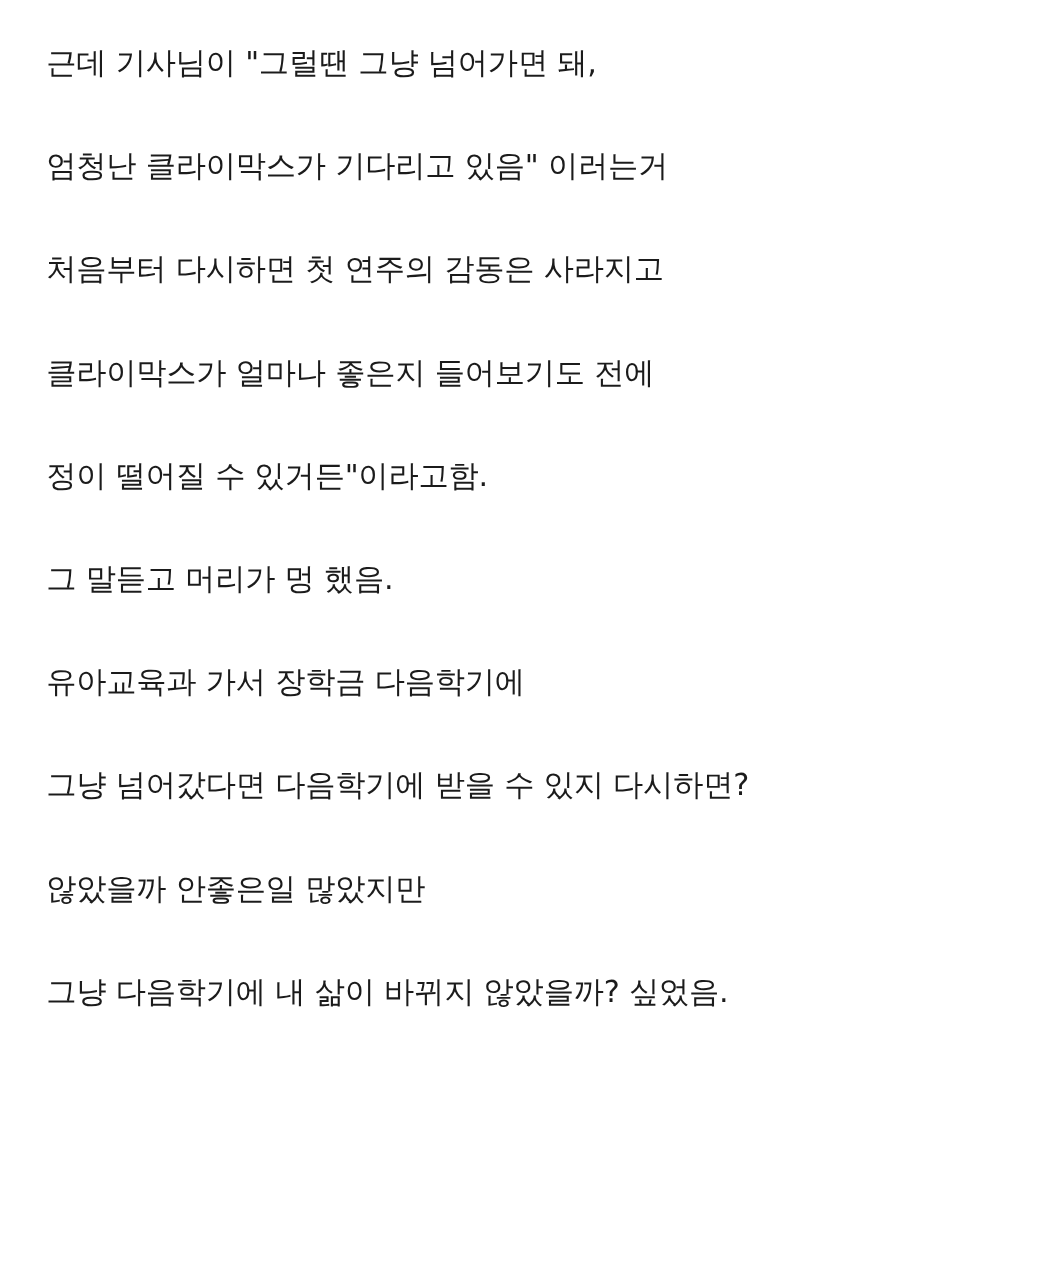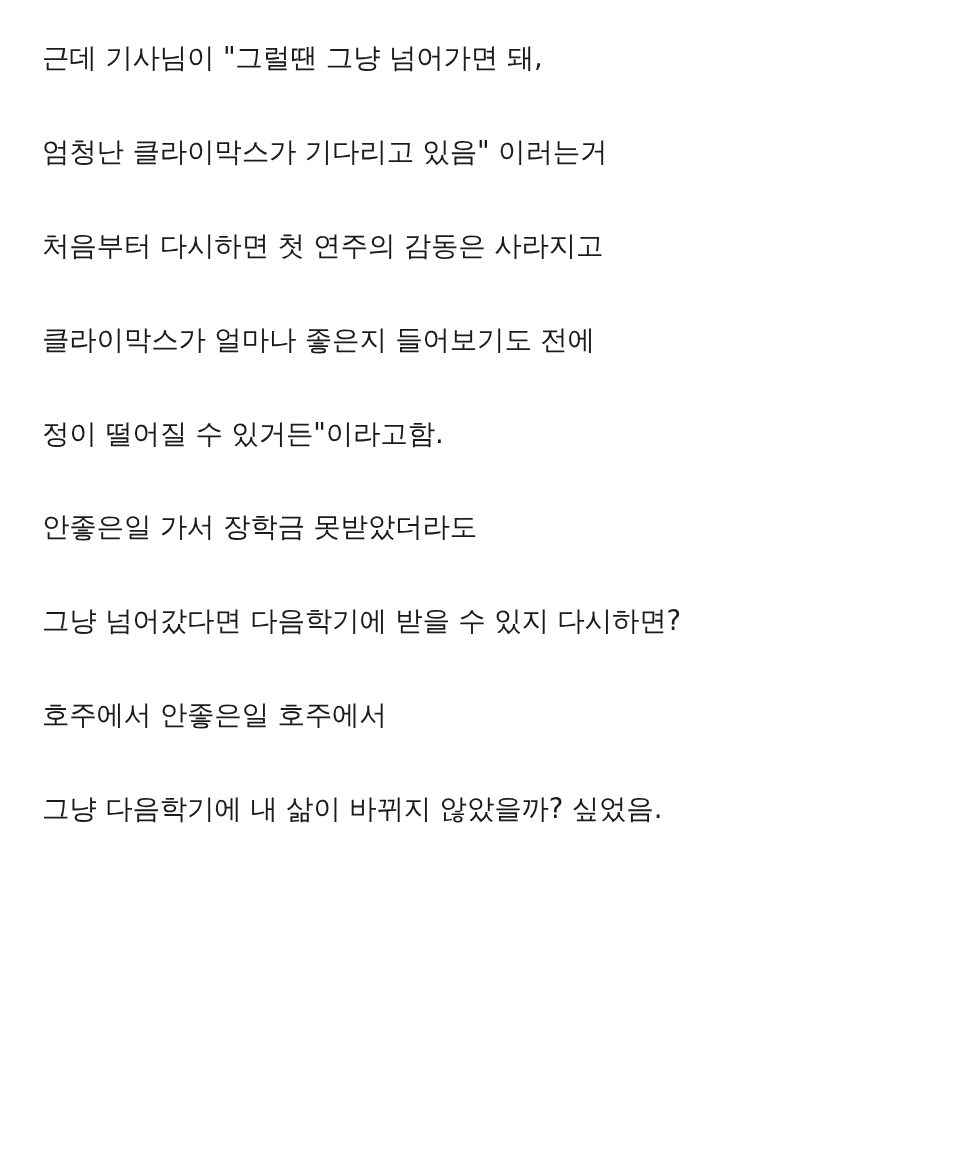--- a/index.html
+++ b/index.html
@@ -42,18 +42,19 @@
 </head>
 <body>
 
 <div class="page">
   <div class="text-block">
     <p class="line">근데 기사님이 "그럴땐 그냥 넘어가면 돼,</p>
     <p class="line">엄청난 클라이막스가 기다리고 있음" 이러는거</p>
     <p class="line">처음부터 다시하면 첫 연주의 감동은 사라지고</p>
     <p class="line">클라이막스가 얼마나 좋은지 들어보기도 전에</p>
     <p class="line">정이 떨어질 수 있거든"이라고함.</p>
-    <p class="line">안좋은일 가서 장학금 못받았더라도</p>
+    <p class="line">그 말듣고 머리가 멍 했음.</p>
+    <p class="line">유아교육과 가서 장학금 다음학기에</p>
     <p class="line">그냥 넘어갔다면 다음학기에 받을 수 있지 다시하면?</p>
-    <p class="line">호주에서 안좋은일 호주에서</p>
+    <p class="line">않았을까 안좋은일 많았지만</p>
     <p class="line">그냥 다음학기에 내 삶이 바뀌지 않았을까? 싶었음.</p>
   </div>
 </div>
 
 </body></html>

